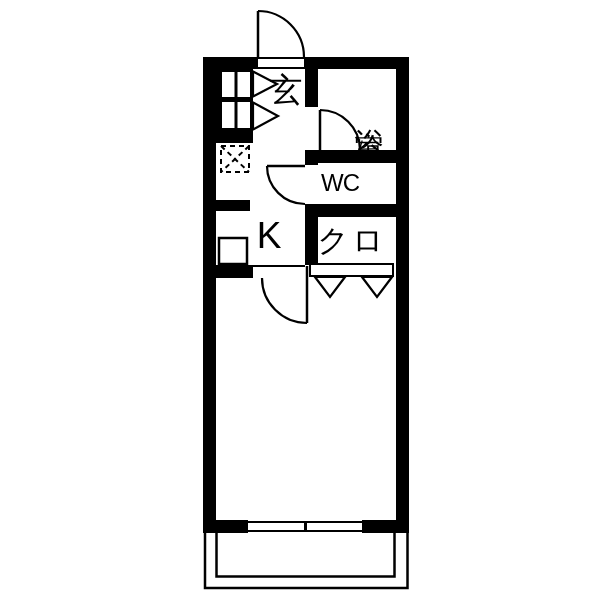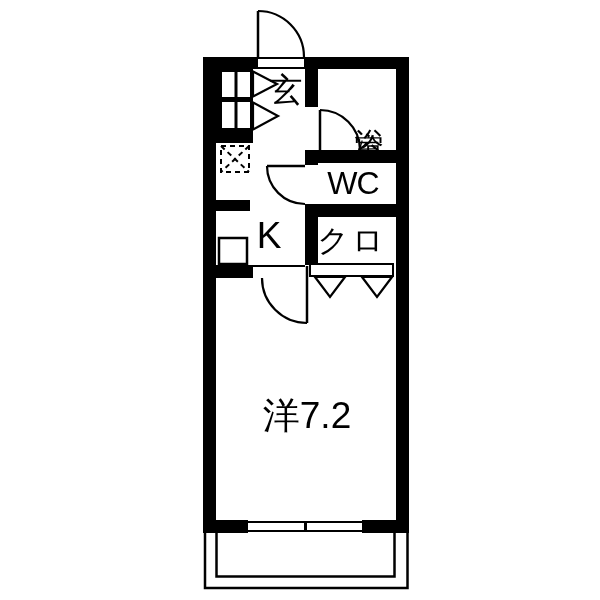--- a/index.html
+++ b/index.html
@@ -99,20 +99,19 @@
       <line x1="249" y1="146" x2="221" y2="172"></line>
     </g>
 
     <rect x="219" y="238" width="28" height="26" fill="#ffffff" stroke="#000000" stroke-width="2.5"></rect>
   </svg>
 
   <div class="lbl" style="left:286px;top:89px;font-size:33px">玄</div>
 
   <div class="lbl v" style="left:369px;top:108px;font-size:29px">浴室</div>
 
-  <div class="lbl" style="left:353px;top:183px;font-size:32px;letter-spacing:-1px">WC</div>
+  <div class="lbl" style="left:340px;top:183px;font-size:24px;letter-spacing:-1px">WC</div>
 
   <div class="lbl" style="left:352px;top:240px;font-size:31px;letter-spacing:3px">クロ</div>
 
   <div class="lbl" style="left:269px;top:235px;font-size:37px">K</div>
 
-  <div class="lbl" style="left:307px;top:415px;font-size:37px">洋7.2</div>
 </div>
 
 </body></html>

